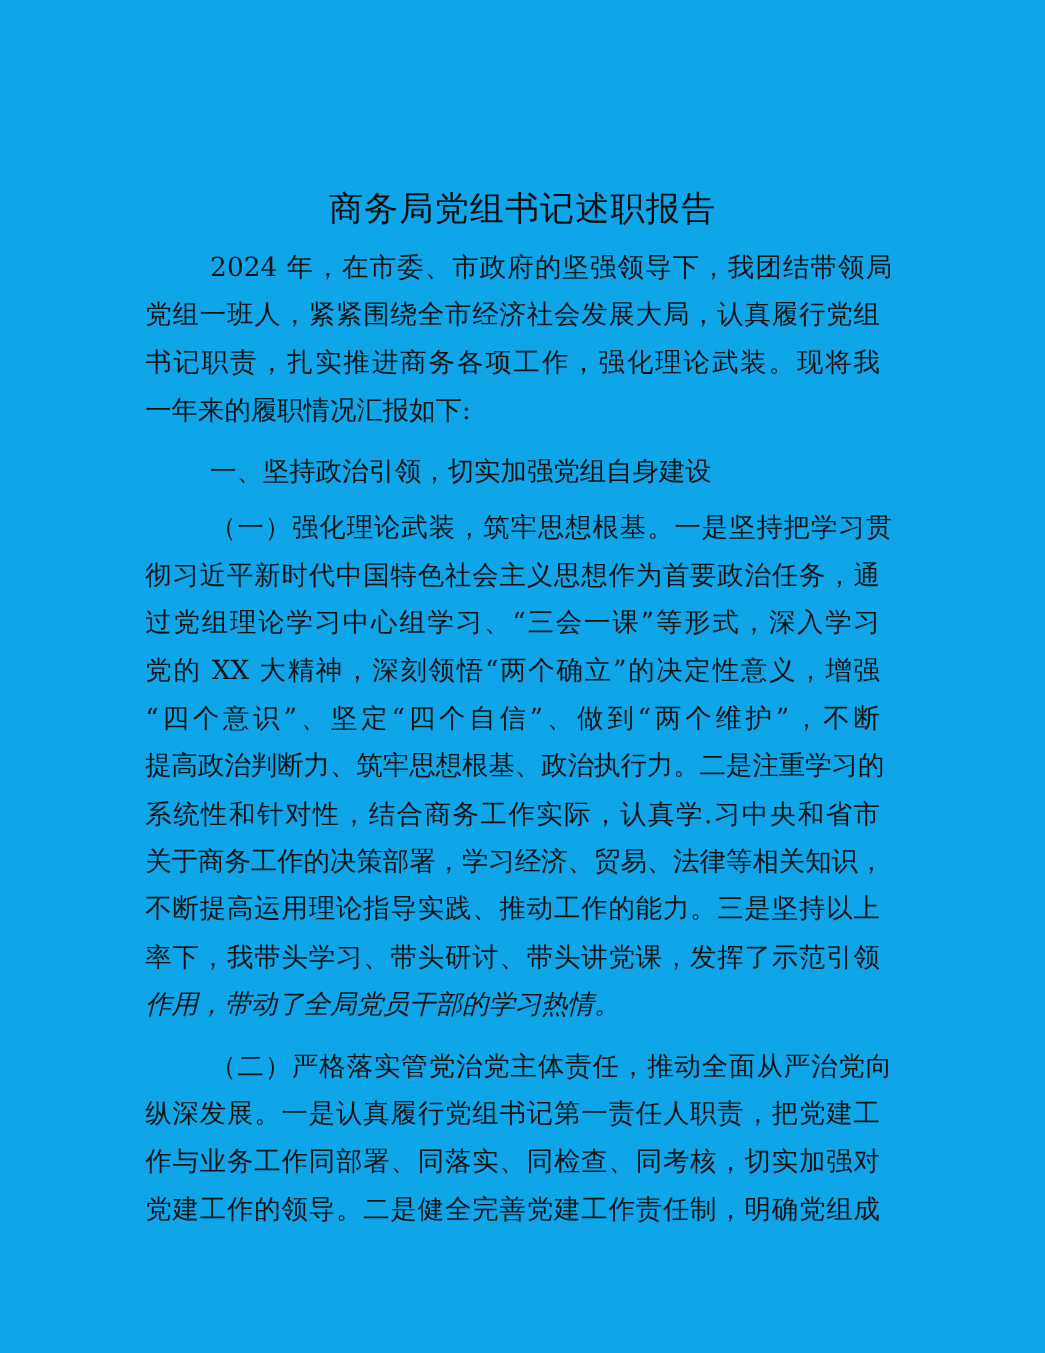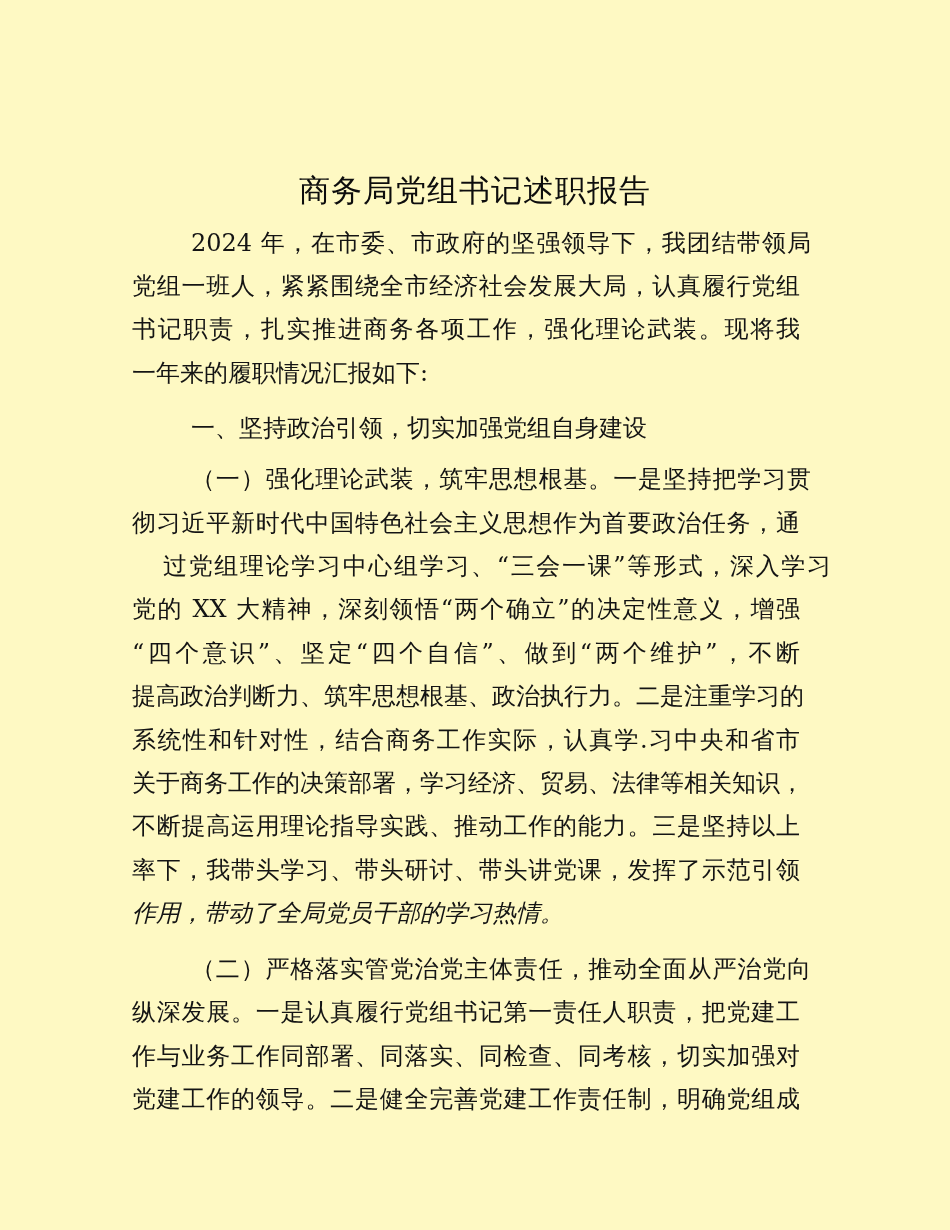--- a/index.html
+++ b/index.html
@@ -1,18 +1,18 @@
 <!DOCTYPE html>
 <html><head>
 <meta charset="utf-8">
 <style>
   html, body { margin: 0; padding: 0; background: #ffffff; }
   body { width: 950px; height: 1230px; position: relative; overflow: hidden;
          font-family: "DejaVu Serif", "Liberation Serif", serif; color: #111; }
-  .page { position: absolute; left: 0; top: 0; width: 950px; height: 1230px; background: #fef9c3; }
+  .page { position: absolute; left: 0; top: 0; width: 950px; height: 1230px; background: #0ea5e9; }
   .title { position: absolute; left: 0; width: 950px; top: 170px; text-align: center;
            font-family: "DejaVu Sans", "Liberation Sans", sans-serif; font-size: 31px;
            line-height: 40px; letter-spacing: 1px; color: #0d0d0d; }
   .line { position: absolute; left: 132px; width: 668px; height: 40px; line-height: 40px;
           font-size: 24px; white-space: nowrap; text-align: justify; text-align-last: justify;
           color: #141414; }
   .line.indent { left: 191px; width: 620px; }
   .line.last { text-align-last: left; }
 </style>
 </head>
@@ -21,21 +21,21 @@
 <div class="page">
   <div class="title">商务局党组书记述职报告</div>
   <div id="body-lines">
       <div class="line indent" style="top: 223px;">2024 年，在市委、市政府的坚强领导下，我团结带领局</div>
       <div class="line" style="top: 266px;">党组一班人，紧紧围绕全市经济社会发展大局，认真履行党组</div>
       <div class="line" style="top: 309px;">书记职责，扎实推进商务各项工作，强化理论武装。现将我</div>
       <div class="line last" style="top: 353px;">一年来的履职情况汇报如下:</div>
       <div class="line indent last" style="top: 408px;">一、坚持政治引领，切实加强党组自身建设</div>
       <div class="line indent" style="top: 459px;">（一）强化理论武装，筑牢思想根基。一是坚持把学习贯</div>
       <div class="line" style="top: 503px;">彻习近平新时代中国特色社会主义思想作为首要政治任务，通</div>
-      <div class="line" style="top: 546px; margin-left: 31px;">过党组理论学习中心组学习、“三会一课”等形式，深入学习</div>
+      <div class="line" style="top: 546px;">过党组理论学习中心组学习、“三会一课”等形式，深入学习</div>
       <div class="line" style="top: 589px;">党的 XX 大精神，深刻领悟“两个确立”的决定性意义，增强</div>
       <div class="line" style="top: 633px;">“四个意识”、坚定“四个自信”、做到“两个维护”，不断</div>
       <div class="line" style="top: 676px;">提高政治判断力、筑牢思想根基、政治执行力。二是注重学习的</div>
       <div class="line" style="top: 720px;">系统性和针对性，结合商务工作实际，认真学.习中央和省市</div>
       <div class="line" style="top: 763px;">关于商务工作的决策部署，学习经济、贸易、法律等相关知识，</div>
       <div class="line" style="top: 806px;">不断提高运用理论指导实践、推动工作的能力。三是坚持以上</div>
       <div class="line" style="top: 850px;">率下，我带头学习、带头研讨、带头讲党课，发挥了示范引领</div>
       <div class="line last" style="top: 893px; font-style: italic;">作用，带动了全局党员干部的学习热情。</div>
       <div class="line indent" style="top: 949px;">（二）严格落实管党治党主体责任，推动全面从严治党向</div>
       <div class="line" style="top: 992px;">纵深发展。一是认真履行党组书记第一责任人职责，把党建工</div>

